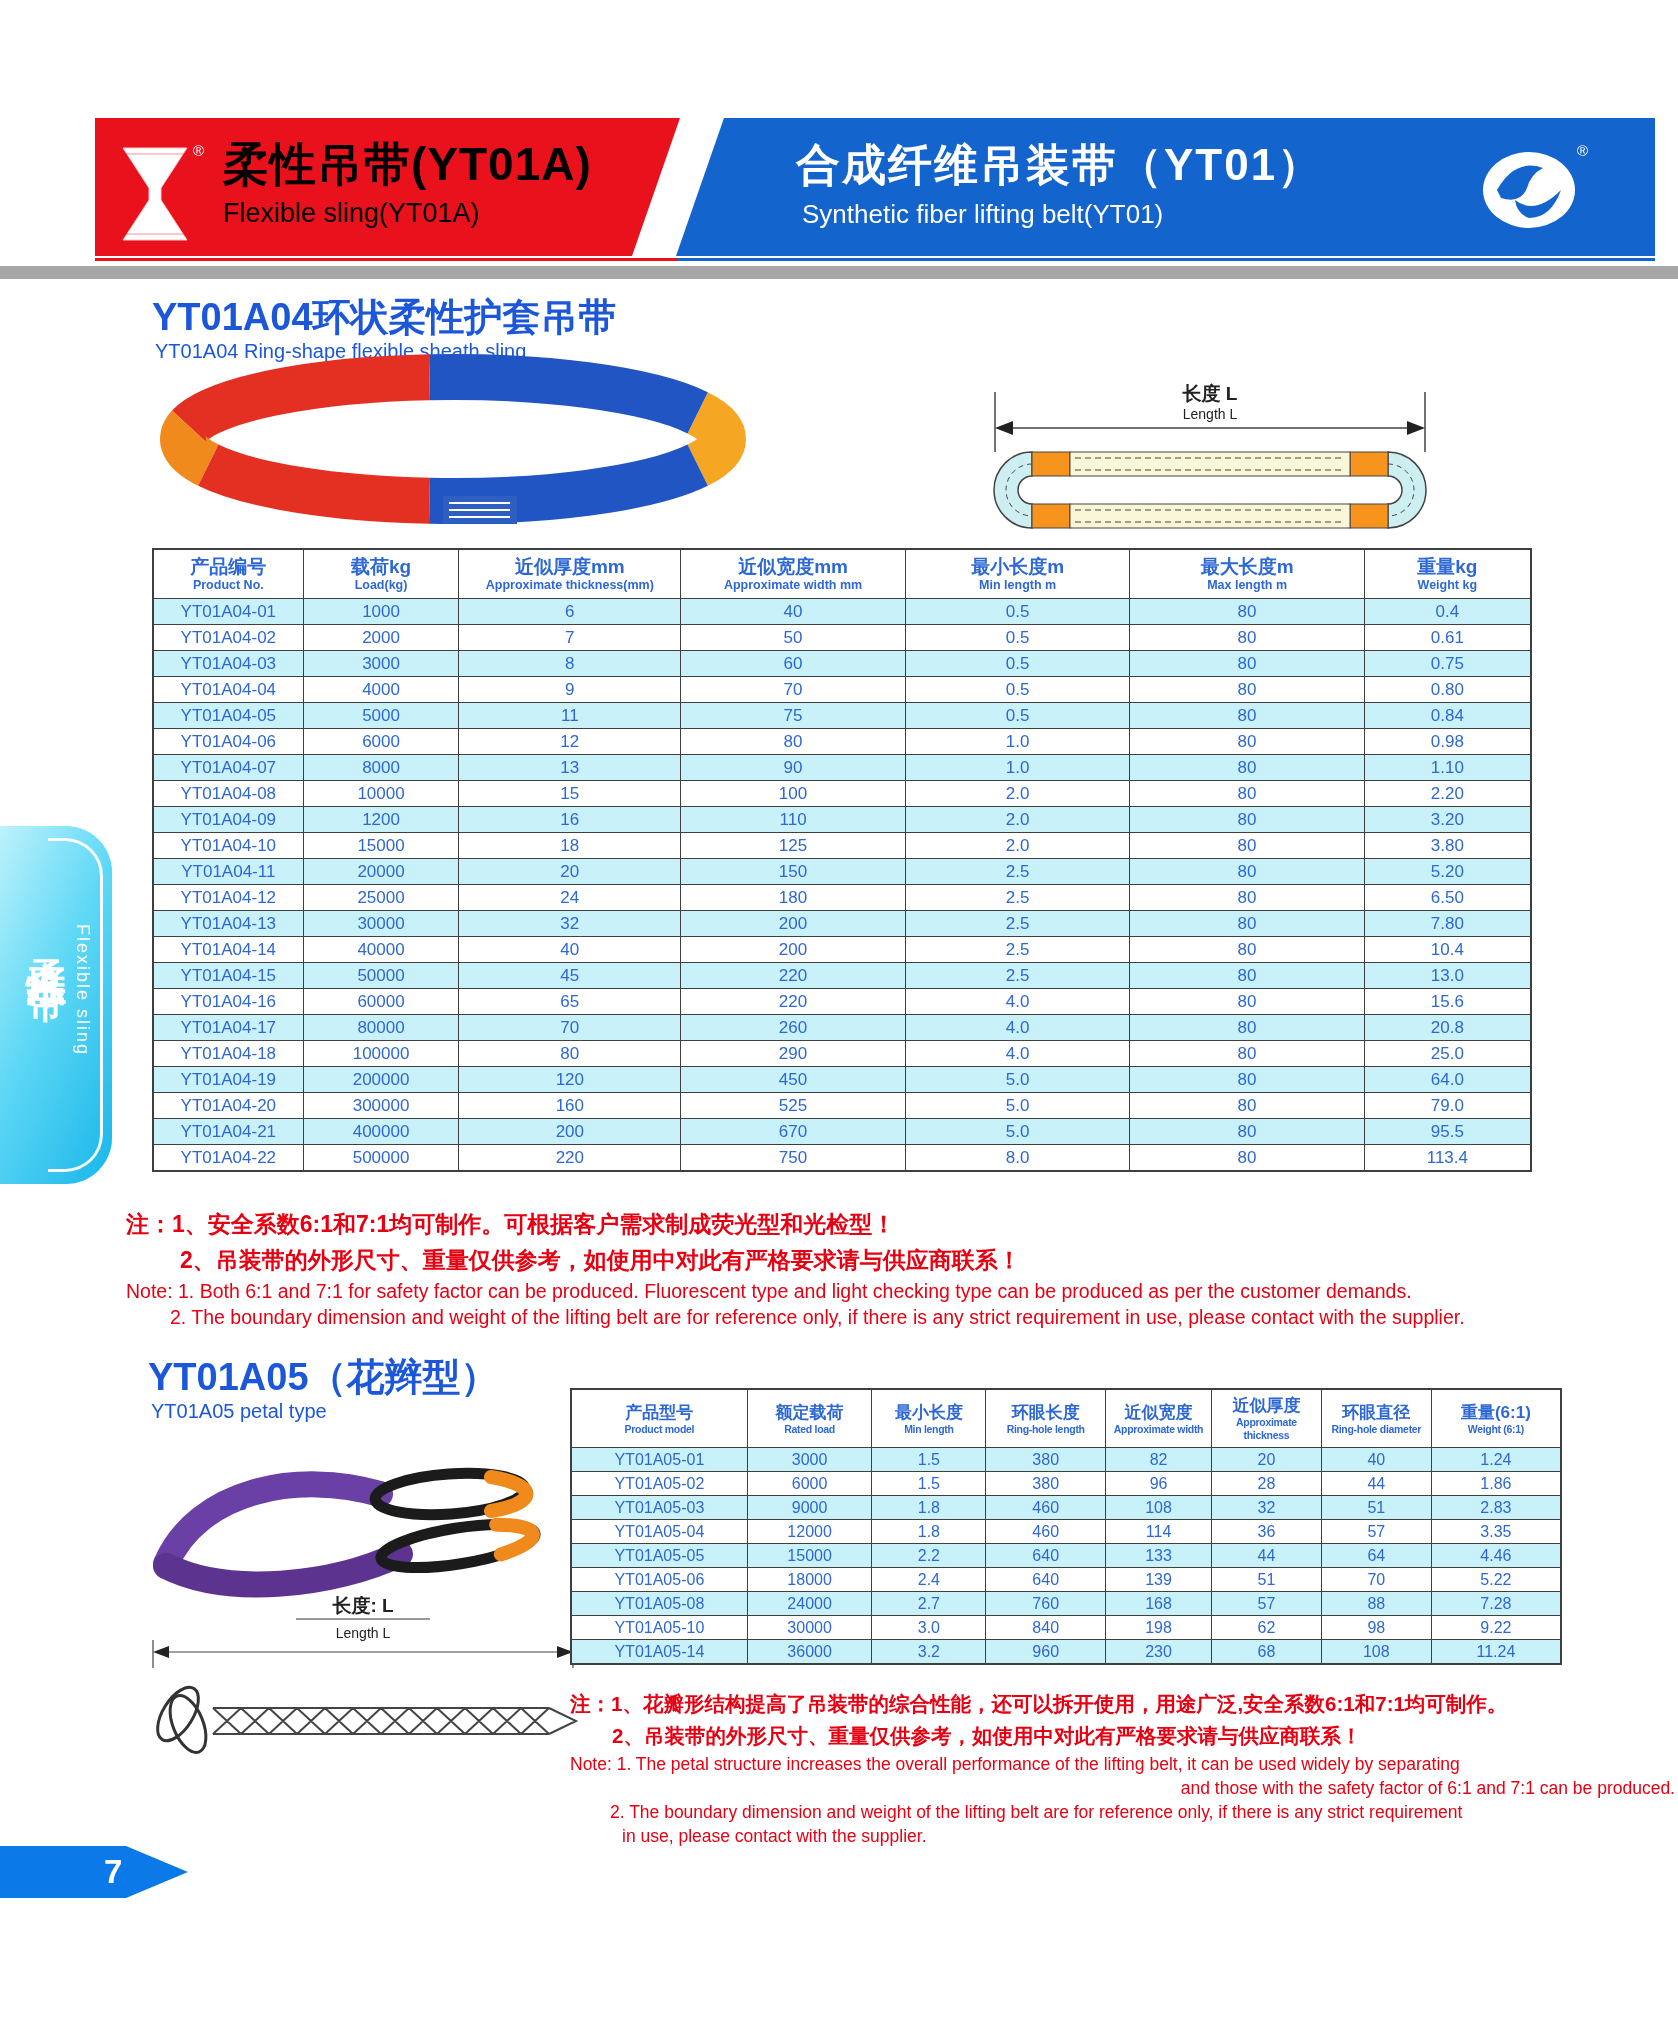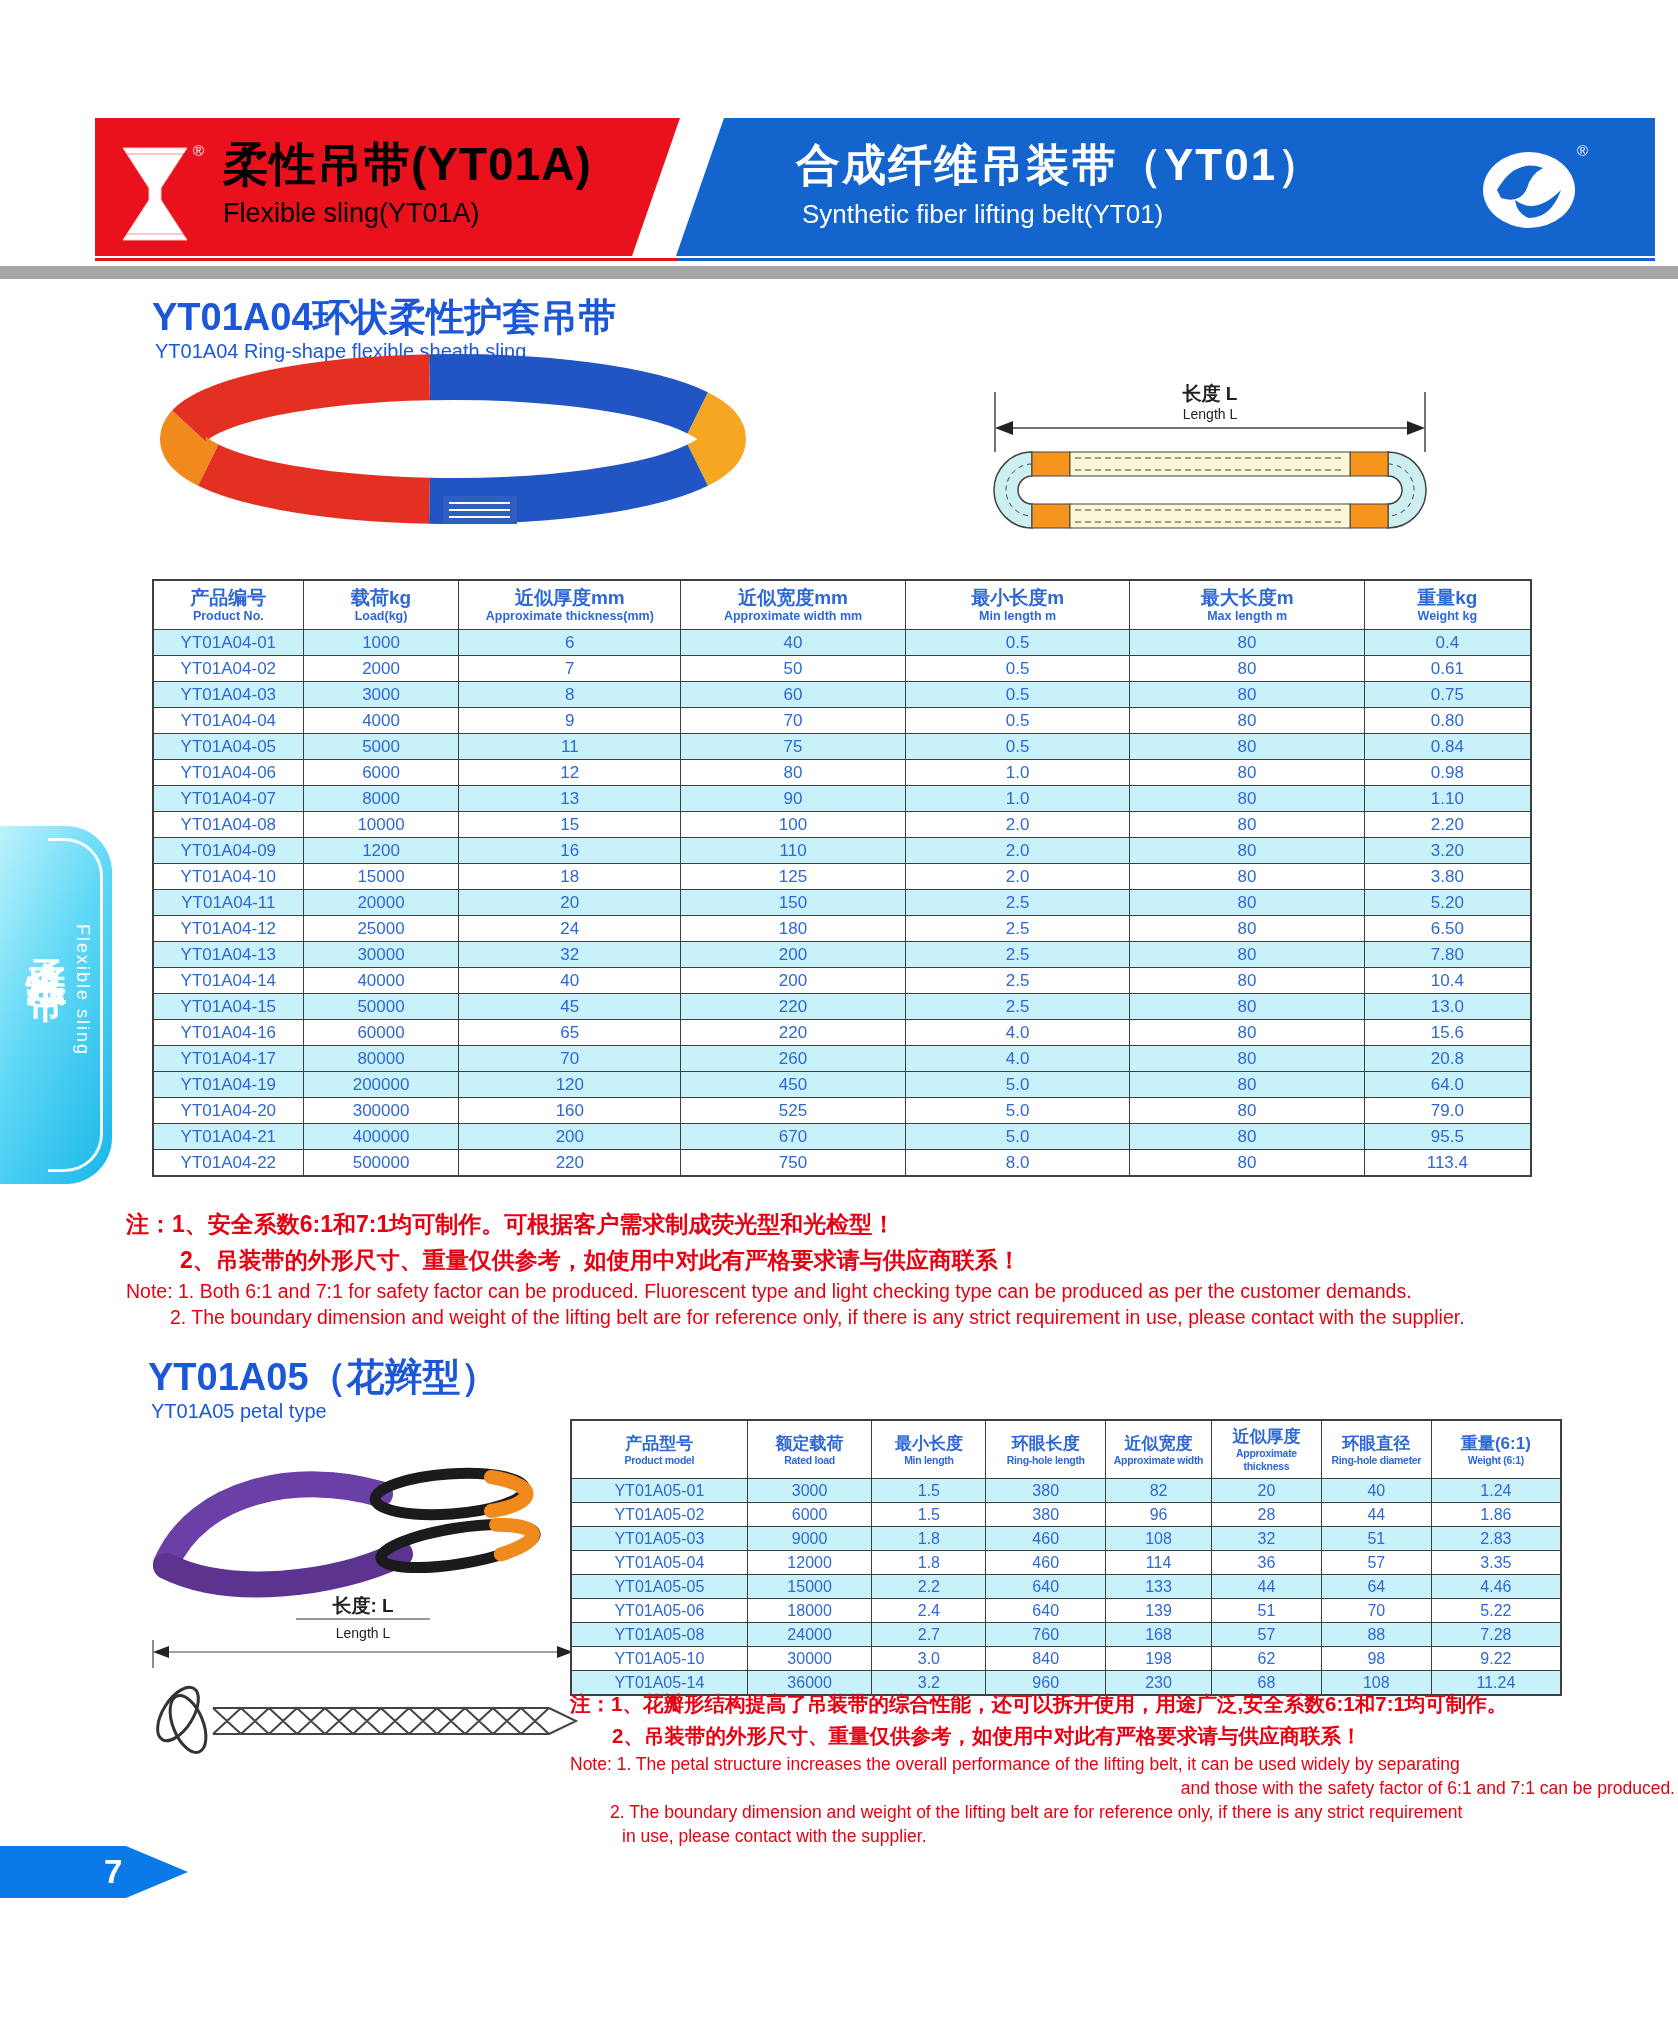--- a/index.html
+++ b/index.html
@@ -33,21 +33,21 @@
   .fig{position:absolute;}
   #photo1{left:148px;top:350px;}
   #diagram1{left:955px;top:382px;}
   #photo2{left:128px;top:1442px;}
   #drawing2{left:128px;top:1596px;}
   .dim-cn{font-size:19px;font-weight:bold;fill:#222;}
   .dim-en{font-size:14px;fill:#222;}
 
   
   table{border-collapse:collapse;table-layout:fixed;position:absolute;background:#fde047;
-        border:2px solid #3f3f3f;margin-top:31px;}
+        border:2px solid #3f3f3f;}
   #table1{left:152px;top:548px;width:1380px;}
   #table2{left:570px;top:1388px;width:992px;}
   th,td{border:1px solid #3f3f3f;text-align:center;color:#2D68D6;overflow:hidden;padding:0;}
   th{background:#fff;padding:5px 1px;vertical-align:middle;}
   #table1 td{height:25px;font-size:17px;}
   #table2 td{height:23px;font-size:16px;}
   .h-cn{font-size:19px;font-weight:bold;line-height:23px;}
   .h-en{font-size:12.5px;line-height:15px;}
   #table2 .h-cn{font-size:17px;line-height:21px;}
   #table2 .h-en{font-size:10.5px;letter-spacing:-0.3px;line-height:13px;}
@@ -347,20 +347,29 @@
           <td>15.6</td>
         </tr>
         <tr class="row-cyan">
           <td>YT01A04-17</td>
           <td>80000</td>
           <td>70</td>
           <td>260</td>
           <td>4.0</td>
           <td>80</td>
           <td>20.8</td>
+        </tr>
+        <tr class="row-white">
+          <td>YT01A04-18</td>
+          <td>100000</td>
+          <td>80</td>
+          <td>290</td>
+          <td>4.0</td>
+          <td>80</td>
+          <td>25.0</td>
         </tr>
         <tr class="row-cyan">
           <td>YT01A04-19</td>
           <td>200000</td>
           <td>120</td>
           <td>450</td>
           <td>5.0</td>
           <td>80</td>
           <td>64.0</td>
         </tr>

